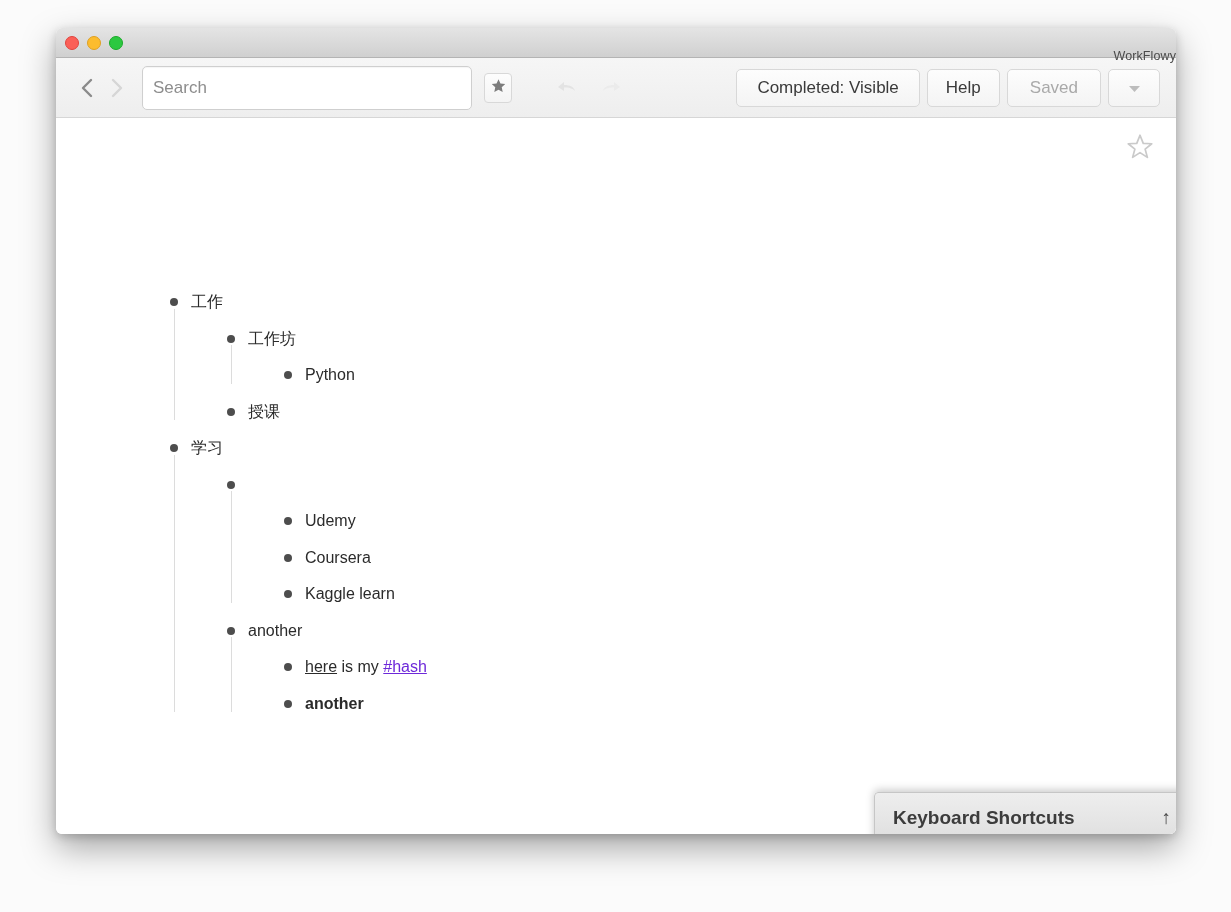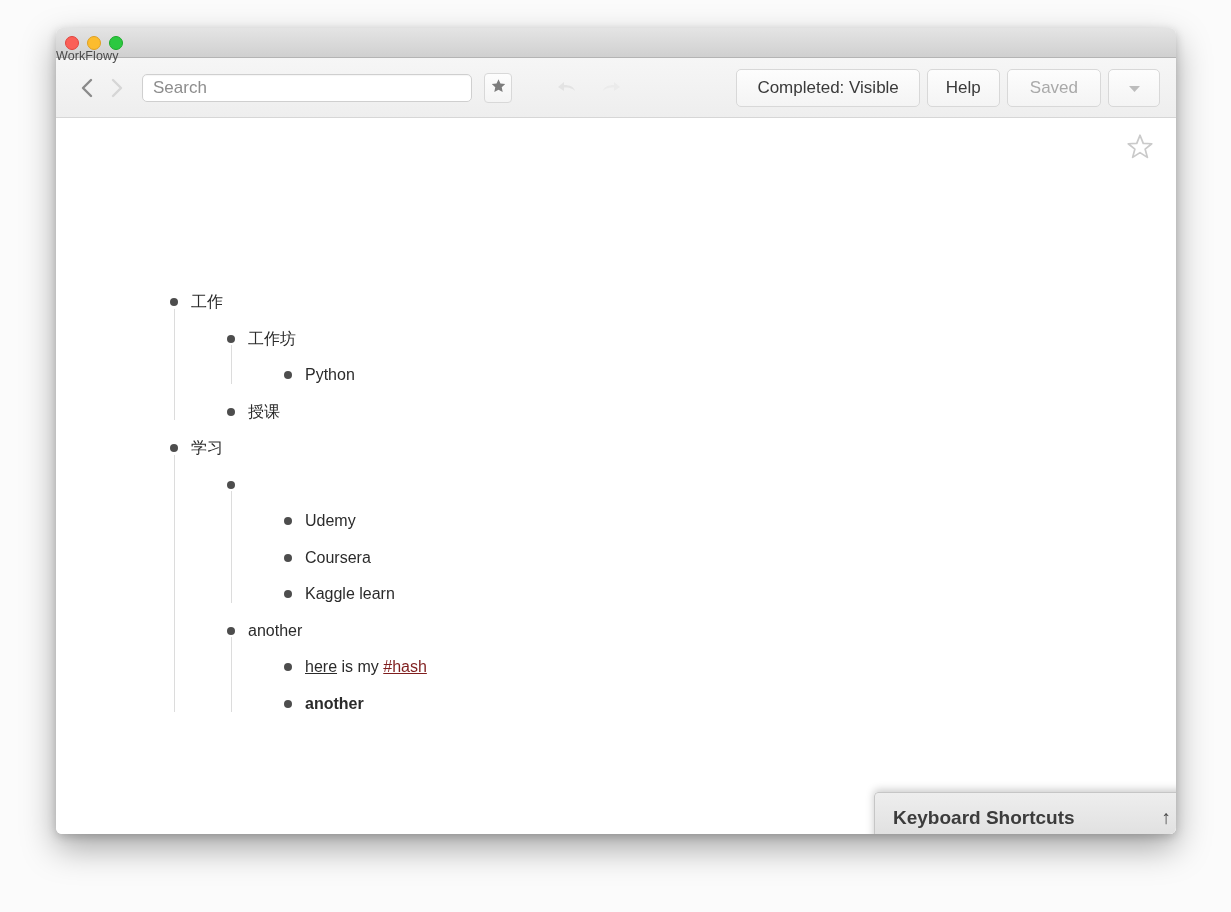--- a/index.html
+++ b/index.html
@@ -53,21 +53,21 @@
     width: 12px;
     height: 12px;
     border-radius: 50%;
     display: block;
   }
   .tl-close  { background: #fb5f57; border: 0.5px solid #e0443e; }
   .tl-min    { background: #fcbc2e; border: 0.5px solid #dfa023; }
   .tl-max    { background: #2cc840; border: 0.5px solid #1aab29; }
   #window-title {
     width: 100%;
-    text-align: left;
+    text-align: right;
     font-size: 12.5px;
     color: #4a4a4a;
     letter-spacing: 0.1px;
     user-select: none;
     margin-top: 27px;
   }
 
   
   #toolbar {
     height: 60px;
@@ -84,21 +84,21 @@
     width: 30px;
     height: 34px;
     display: flex;
     align-items: center;
     justify-content: center;
     cursor: pointer;
   }
   .nav-btn svg { display: block; }
   #search-input {
     width: 330px;
-    height: 28px;
+    height: 44px;
     margin-left: 10px;
     border: 1px solid #cfcfcf;
     border-radius: 5px;
     background: #ffffff;
     font-family: "Liberation Sans", sans-serif;
     font-size: 17px;
     color: #333;
     padding: 0 10px;
     box-sizing: border-box;
     outline: none;
@@ -225,21 +225,21 @@
     margin-top: -4px;
     margin-bottom: 2px;
     cursor: text;
   }
   .selected-text {
     background: #b9d6f2;
   }
   .bold-text { font-weight: bold; }
   .underline-text { text-decoration: underline; }
   .hash-tag {
-    color: #7f1d1d;
+    color: #6d28d9;
     text-decoration: underline;
     cursor: pointer;
   }
 
   
   #keyboard-shortcuts {
     position: absolute;
     right: -18px;
     bottom: -10px;
     width: 320px;

